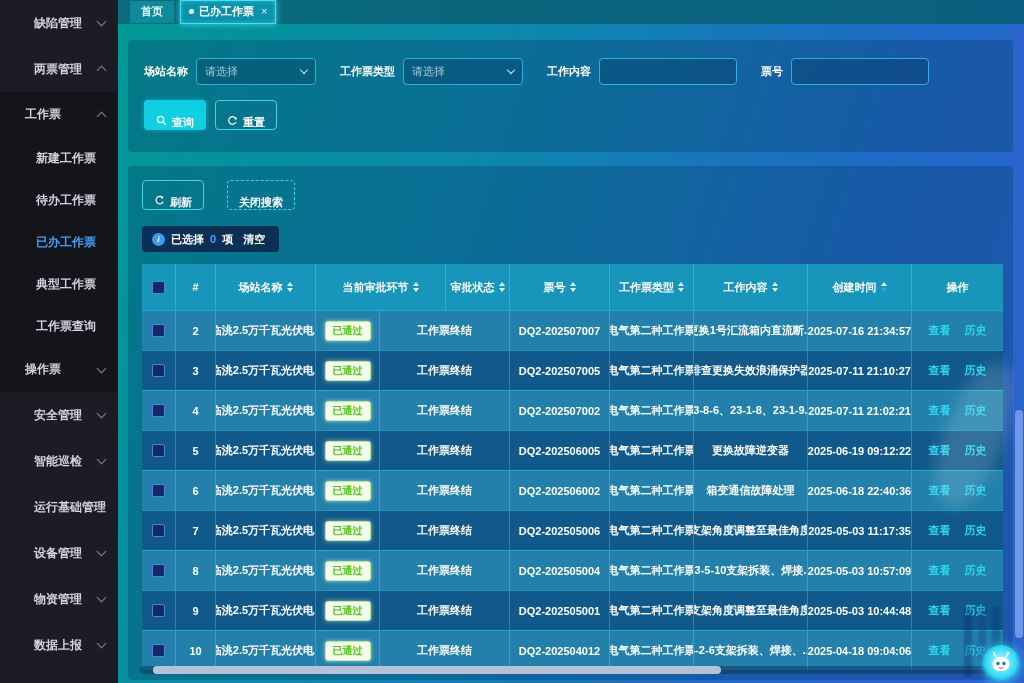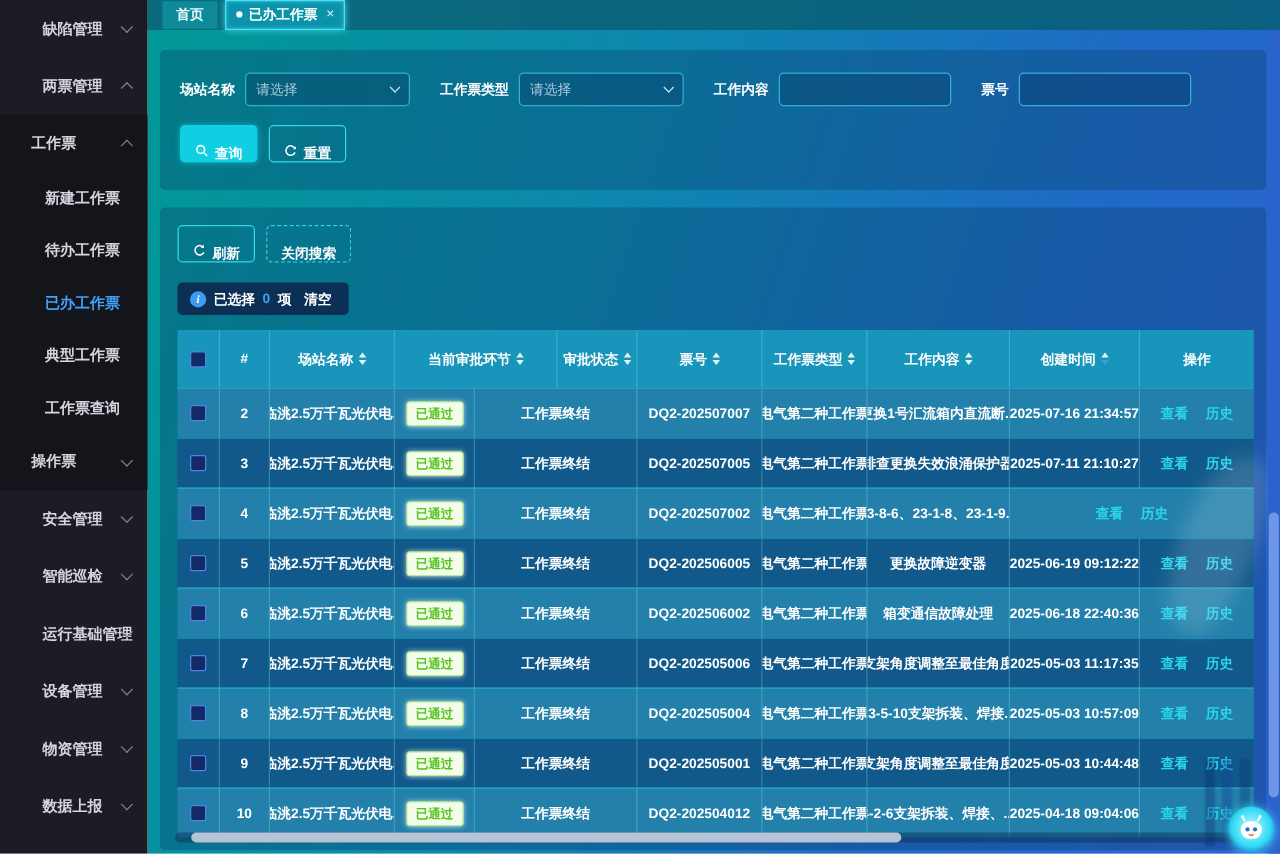--- a/index.html
+++ b/index.html
@@ -40,35 +40,35 @@
   
   .content { flex:1; display:flex; flex-direction:column; padding:16px 11px 3px 10px; min-height:0; }
   .panel { background:rgba(9,61,105,.34); border-radius:4px; }
   .search-panel { height:112px; flex-shrink:0; padding:18px 14px 0 16px; }
   .table-panel { flex:1; margin-top:14px; padding:14px 10px 6px; display:flex; flex-direction:column; min-height:0; overflow:hidden; }
 
   
   .form-row { display:flex; align-items:center; }
   .fgroup { display:flex; align-items:center; margin-right:24px; }
   .flabel { color:#fff; font-size:11px; margin-right:8px; white-space:nowrap; }
-  .select-box { width:132px; height:27px; border:1px solid #2fb0d8; border-radius:4px; background:rgba(4,45,85,.30);
+  .select-box { width:120px; height:27px; border:1px solid #2fb0d8; border-radius:4px; background:rgba(4,45,85,.30);
                 display:flex; align-items:center; justify-content:space-between; padding:0 8px; cursor:pointer; }
   .select-box span { color:#a9c9dd; font-size:11px; font-weight:400; }
   .select-box .chev { border-color:#cfe8f2; width:6px; height:6px; }
   .tinput { width:138px; height:27px; border:1px solid #2fb0d8; border-radius:4px; background:rgba(4,45,85,.30);
             color:#fff; font-size:11px; padding:0 8px; outline:none; font-family:inherit; }
   .btn-row { display:flex; gap:9px; margin-top:15px; }
   .btn { display:inline-flex; gap:5px; height:28px; padding:14px 11px; border-radius:4px;
          font-size:11px; font-weight:700; color:#fff; cursor:pointer; background:transparent; border:1px solid transparent; }
   .btn-primary { background:#10cfe2; box-shadow:0 0 5px rgba(16,207,226,.6); }
   .btn-outline { border:1px solid #35d7e8; }
   .btn-dashed { border:1px dashed #35d7e8; }
 
   
-  .toolbar { display:flex; gap:9px; margin-left:4px; }
+  .toolbar { display:flex; gap:23px; margin-left:4px; }
   .sel-bar { display:inline-flex; align-items:center; gap:6px; margin:16px 0 0 4px; height:27px; padding:0 14px 0 10px;
              background:#0b2f55; border-radius:4px; width:fit-content; }
   .sel-bar .txt { color:#fff; font-size:11px; }
   .sel-count { color:#41a0f8; font-size:11px; }
   .sel-clear { color:#fff; font-size:11px; cursor:pointer; margin-left:4px; }
   .info-ic { width:13px; height:13px; border-radius:50%; background:#3f9bf0; color:#fff; font-size:9px; font-style:italic;
              display:flex; align-items:center; justify-content:center; font-family:"Liberation Serif",serif; }
 
   
   .table { margin:12px 0 0 4px; display:flex; flex-direction:column; min-height:0; }
@@ -357,20 +357,21 @@
                 </div>
     <div class="cell c-num">4</div>
     <div class="cell c-site">临洮2.5万千瓦光伏电..</div>
     <div class="cell c-status">
                   <span class="badge">已通过</span>
                 </div>
     <div class="cell c-step">工作票终结</div>
     <div class="cell c-ticket">DQ2-202507002</div>
     <div class="cell c-type">电气第二种工作票</div>
     <div class="cell c-content">23-8-6、23-1-8、23-1-9...</div>
+    <div class="cell c-time">2025-07-11 21:02:21</div>
     <div class="cell c-action">
       <a class="lnk">查看</a>
       <a class="lnk">历史</a>
     </div>
   </div>
               <div class="trow row-dark">
     <div class="cell c-check">
                   <span class="checkbox"></span>
                 </div>
     <div class="cell c-num">5</div>

